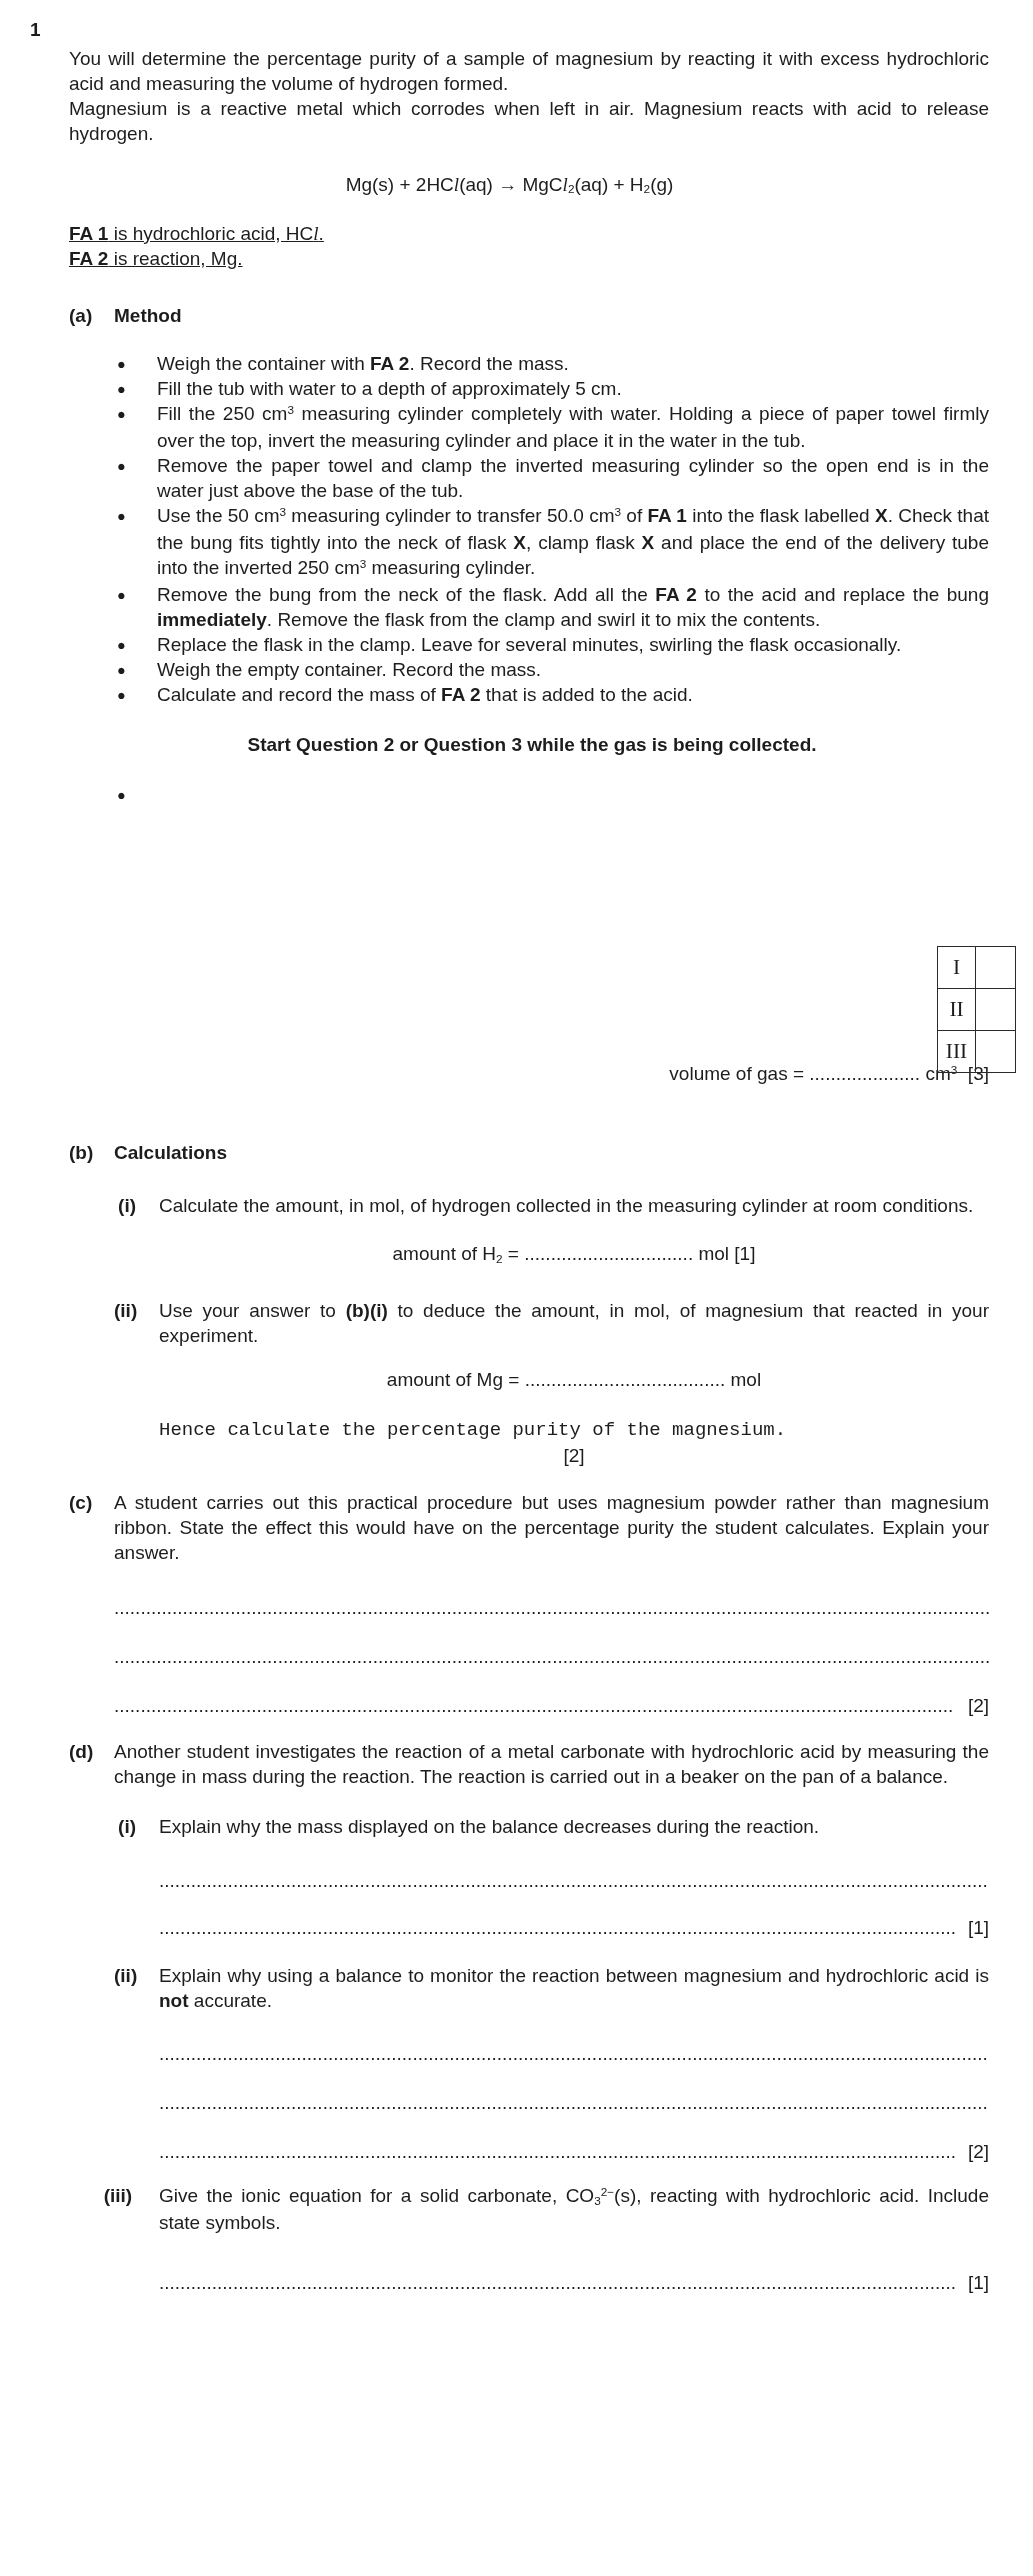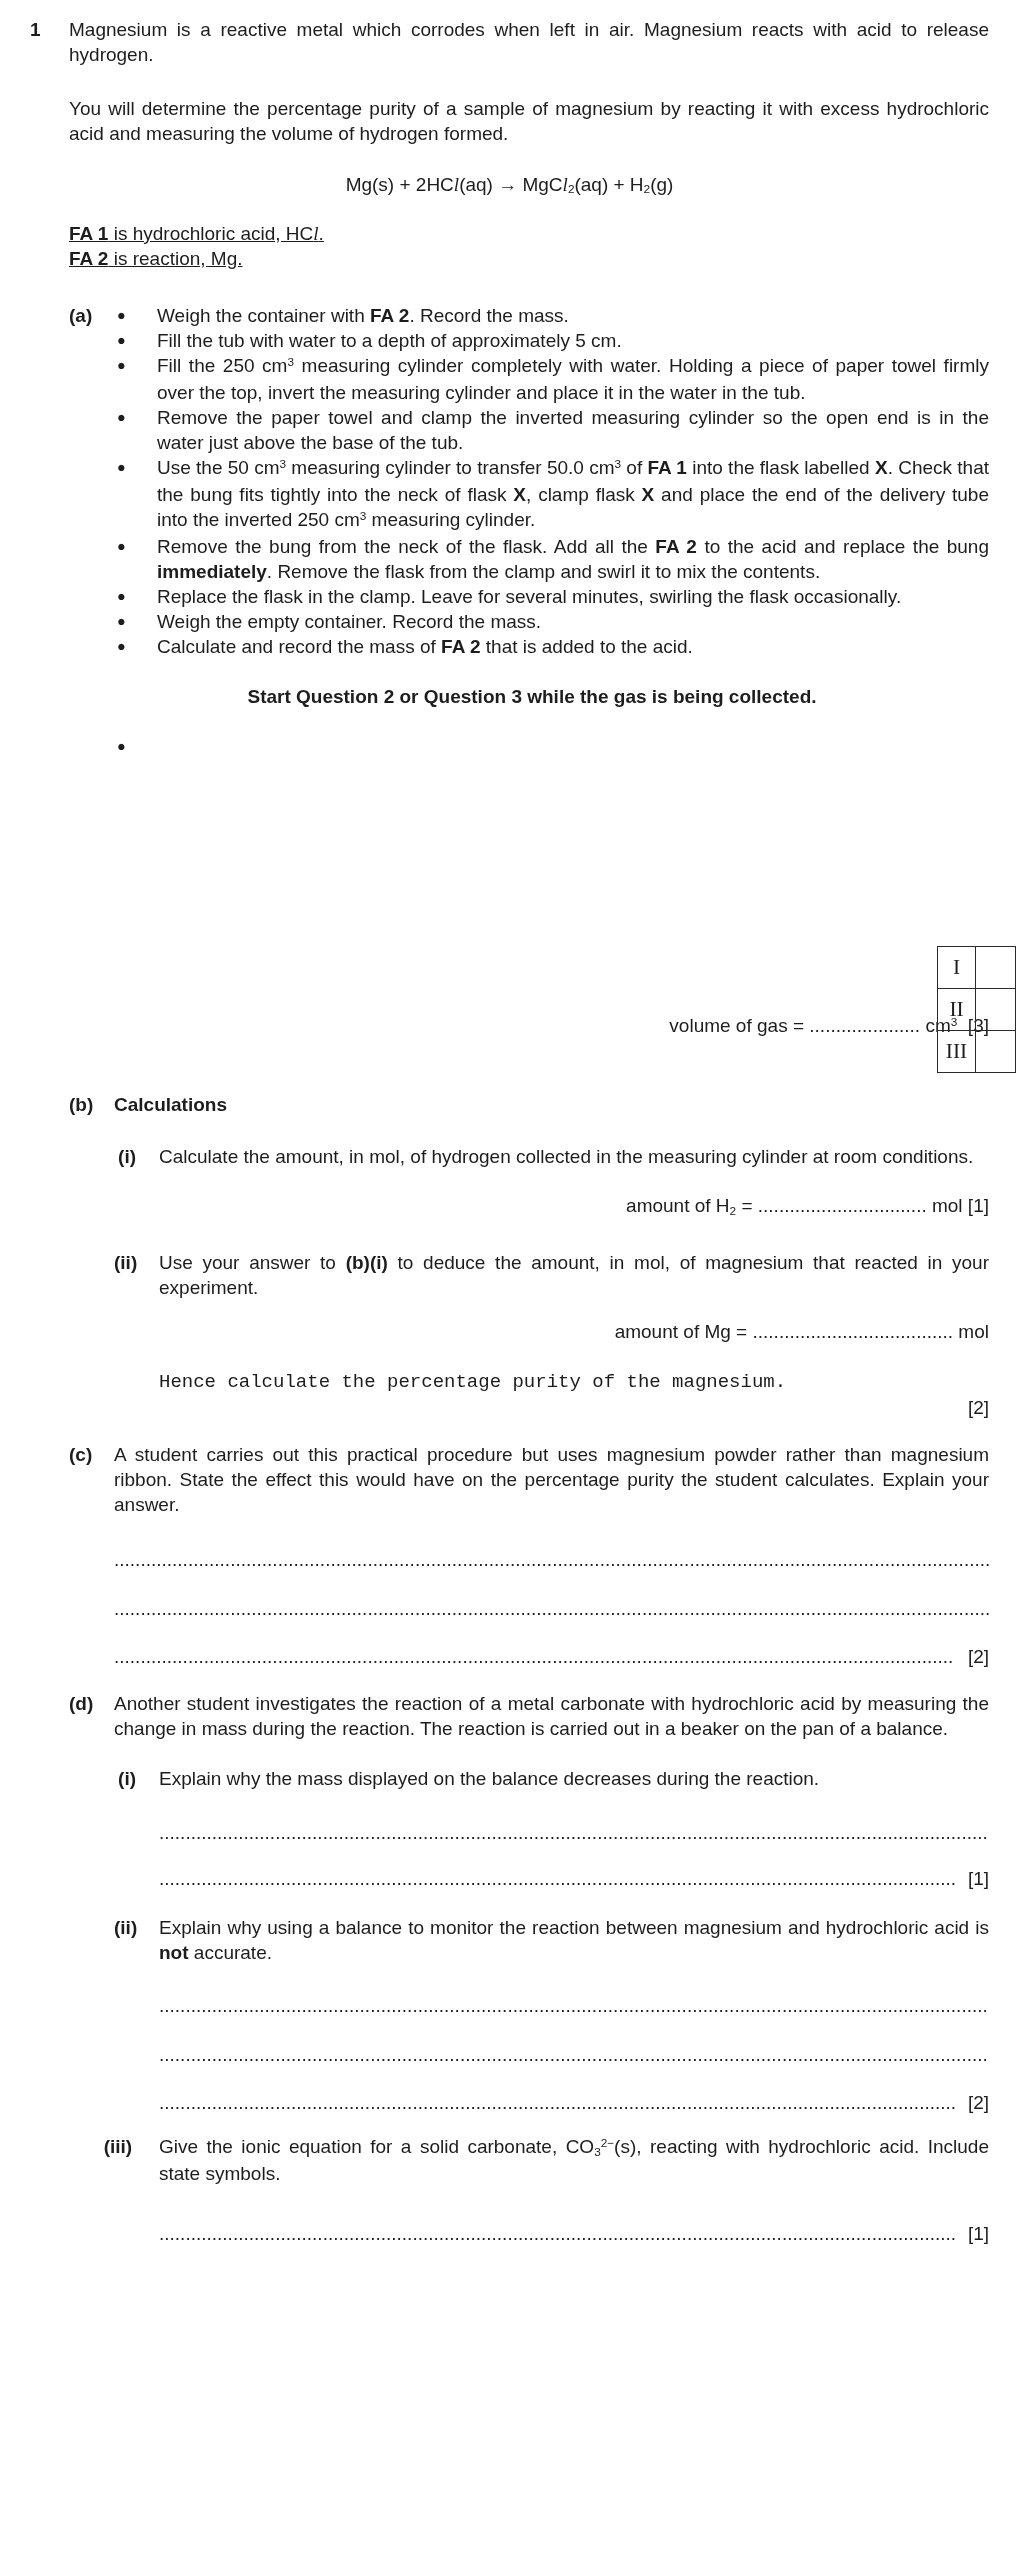--- a/index.html
+++ b/index.html
@@ -30,21 +30,21 @@
   .blt{position:absolute;left:-40px;top:0.7px;font-size:14.5px;}
   .vol-line{margin-top:304px;text-align:right;}
   .part-b{margin-top:52px;}
   .sub{position:relative;padding-left:45px;}
   .slabel{position:absolute;left:0;top:0;font-weight:700;}
   .slabel.li{left:4.1px;}
   .slabel.liii{left:-10.3px;}
   .sub-bi{margin-top:27.6px;}
   .sub-bii{margin-top:30px;}
   .spara{text-align:justify;}
-  .ansright{text-align:right;}
+  .ansright{text-align:center;}
   .mt-h2{margin-top:23.4px;}
   .mt-mg{margin-top:19px;}
   .mt-hence{margin-top:26px;font-family:Liberation Mono, monospace;}
   .mt-purity{margin-top:101px;}
   .part-c{margin-top:22px;}
   .ansrow{display:flex;align-items:flex-end;}
   .dotfill{flex:1;overflow:hidden;white-space:nowrap;}
   .mark{flex:none;margin-left:12.4px;}
   .c1{margin-top:30px;}
   .c2{margin-top:24px;}
@@ -66,32 +66,33 @@
   .tlabel{width:37px;border-right:1.4px solid #2a2a2a;display:flex;align-items:center;justify-content:center;
           font-family:"Liberation Serif","DejaVu Serif",serif;font-size:21.4px;}
   .tblank{flex:1;}
 </style>
 </head>
 <body>
 
 <div class="page">
   <div class="qnum">1</div>
 
+  <p class="para mt-p2">You will determine the percentage purity of a sample of magnesium by reacting it with excess hydrochloric acid and measuring the volume of hydrogen formed.</p>
   <p class="para">Magnesium is a reactive metal which corrodes when left in air. Magnesium reacts with acid to release hydrogen.</p>
-  <p class="para mt-p2">You will determine the percentage purity of a sample of magnesium by reacting it with excess hydrochloric acid and measuring the volume of hydrogen formed.</p>
 
   <div class="center-line eq"><span>Mg(s) + 2HC</span><span style="font-style: italic; font-family: &quot;Liberation Serif&quot;, &quot;DejaVu Serif&quot;, serif;">l</span><span>(aq) → MgC</span><span style="font-style: italic; font-family: &quot;Liberation Serif&quot;, &quot;DejaVu Serif&quot;, serif;">l</span><span style="font-size: 0.62em; position: relative; top: 0.25em;">2</span><span>(aq) + H</span><span style="font-size: 0.62em; position: relative; top: 0.25em;">2</span><span>(g)</span></div>
 
   <div class="fa-block">
     <div><span style="font-weight: 700;">FA 1</span><span> is hydrochloric acid, HC</span><span style="font-style: italic; font-family: &quot;Liberation Serif&quot;, &quot;DejaVu Serif&quot;, serif;">l</span><span>.</span></div>
     <div><span style="font-weight: 700;">FA 2</span><span> is reaction, Mg.</span></div>
   </div>
 
   <div class="part part-a">
     <span class="plabel">(a)</span>
+    <div class="ptitle">Method</div>
 
     <ul class="bullets">
       <li><span class="blt">●</span><span class="btxt"><span>Weigh the container with </span><span style="font-weight: 700;">FA 2</span><span>. Record the mass.</span></span></li>
       <li><span class="blt">●</span><span class="btxt"><span>Fill the tub with water to a depth of approximately 5 cm.</span></span></li>
       <li><span class="blt">●</span><span class="btxt"><span>Fill the 250 cm</span><span style="font-size: 0.62em; position: relative; top: -0.5em;">3</span><span> measuring cylinder completely with water. Holding a piece of paper towel firmly over the top, invert the measuring cylinder and place it in the water in the tub.</span></span></li>
       <li><span class="blt">●</span><span class="btxt"><span>Remove the paper towel and clamp the inverted measuring cylinder so the open end is in the water just above the base of the tub.</span></span></li>
       <li><span class="blt">●</span><span class="btxt"><span>Use the 50 cm</span><span style="font-size: 0.62em; position: relative; top: -0.5em;">3</span><span> measuring cylinder to transfer 50.0 cm</span><span style="font-size: 0.62em; position: relative; top: -0.5em;">3</span><span> of </span><span style="font-weight: 700;">FA 1</span><span> into the flask labelled </span><span style="font-weight: 700;">X</span><span>. Check that the bung fits tightly into the neck of flask </span><span style="font-weight: 700;">X</span><span>, clamp flask </span><span style="font-weight: 700;">X</span><span> and place the end of the delivery tube into the inverted 250 cm</span><span style="font-size: 0.62em; position: relative; top: -0.5em;">3</span><span> measuring cylinder.</span></span></li>
       <li><span class="blt">●</span><span class="btxt"><span>Remove the bung from the neck of the flask. Add all the </span><span style="font-weight: 700;">FA 2</span><span> to the acid and replace the bung </span><span style="font-weight: 700;">immediately</span><span>. Remove the flask from the clamp and swirl it to mix the contents.</span></span></li>
       <li><span class="blt">●</span><span class="btxt"><span>Replace the flask in the clamp. Leave for several minutes, swirling the flask occasionally.</span></span></li>
       <li><span class="blt">●</span><span class="btxt"><span>Weigh the empty container. Record the mass.</span></span></li>

